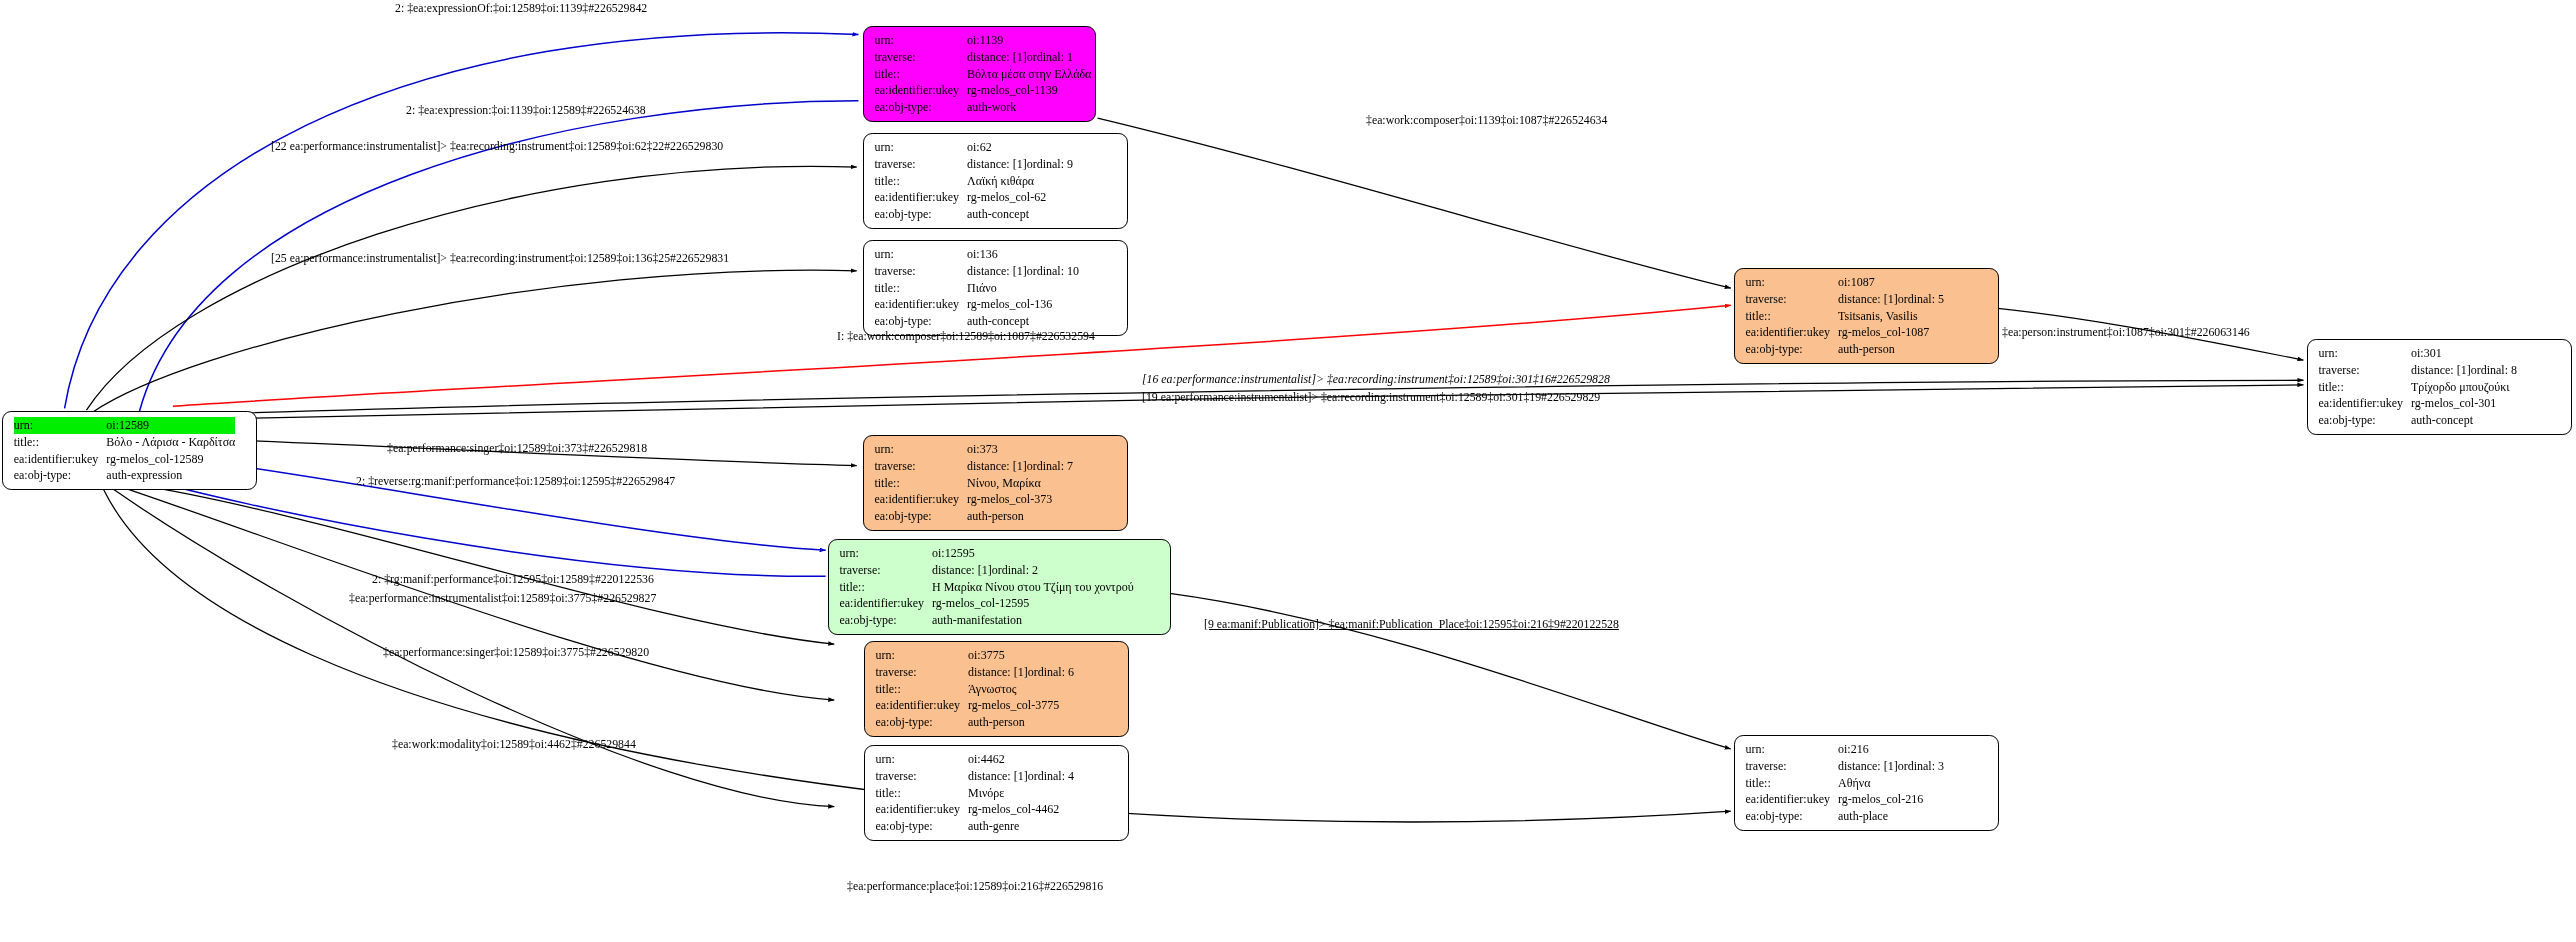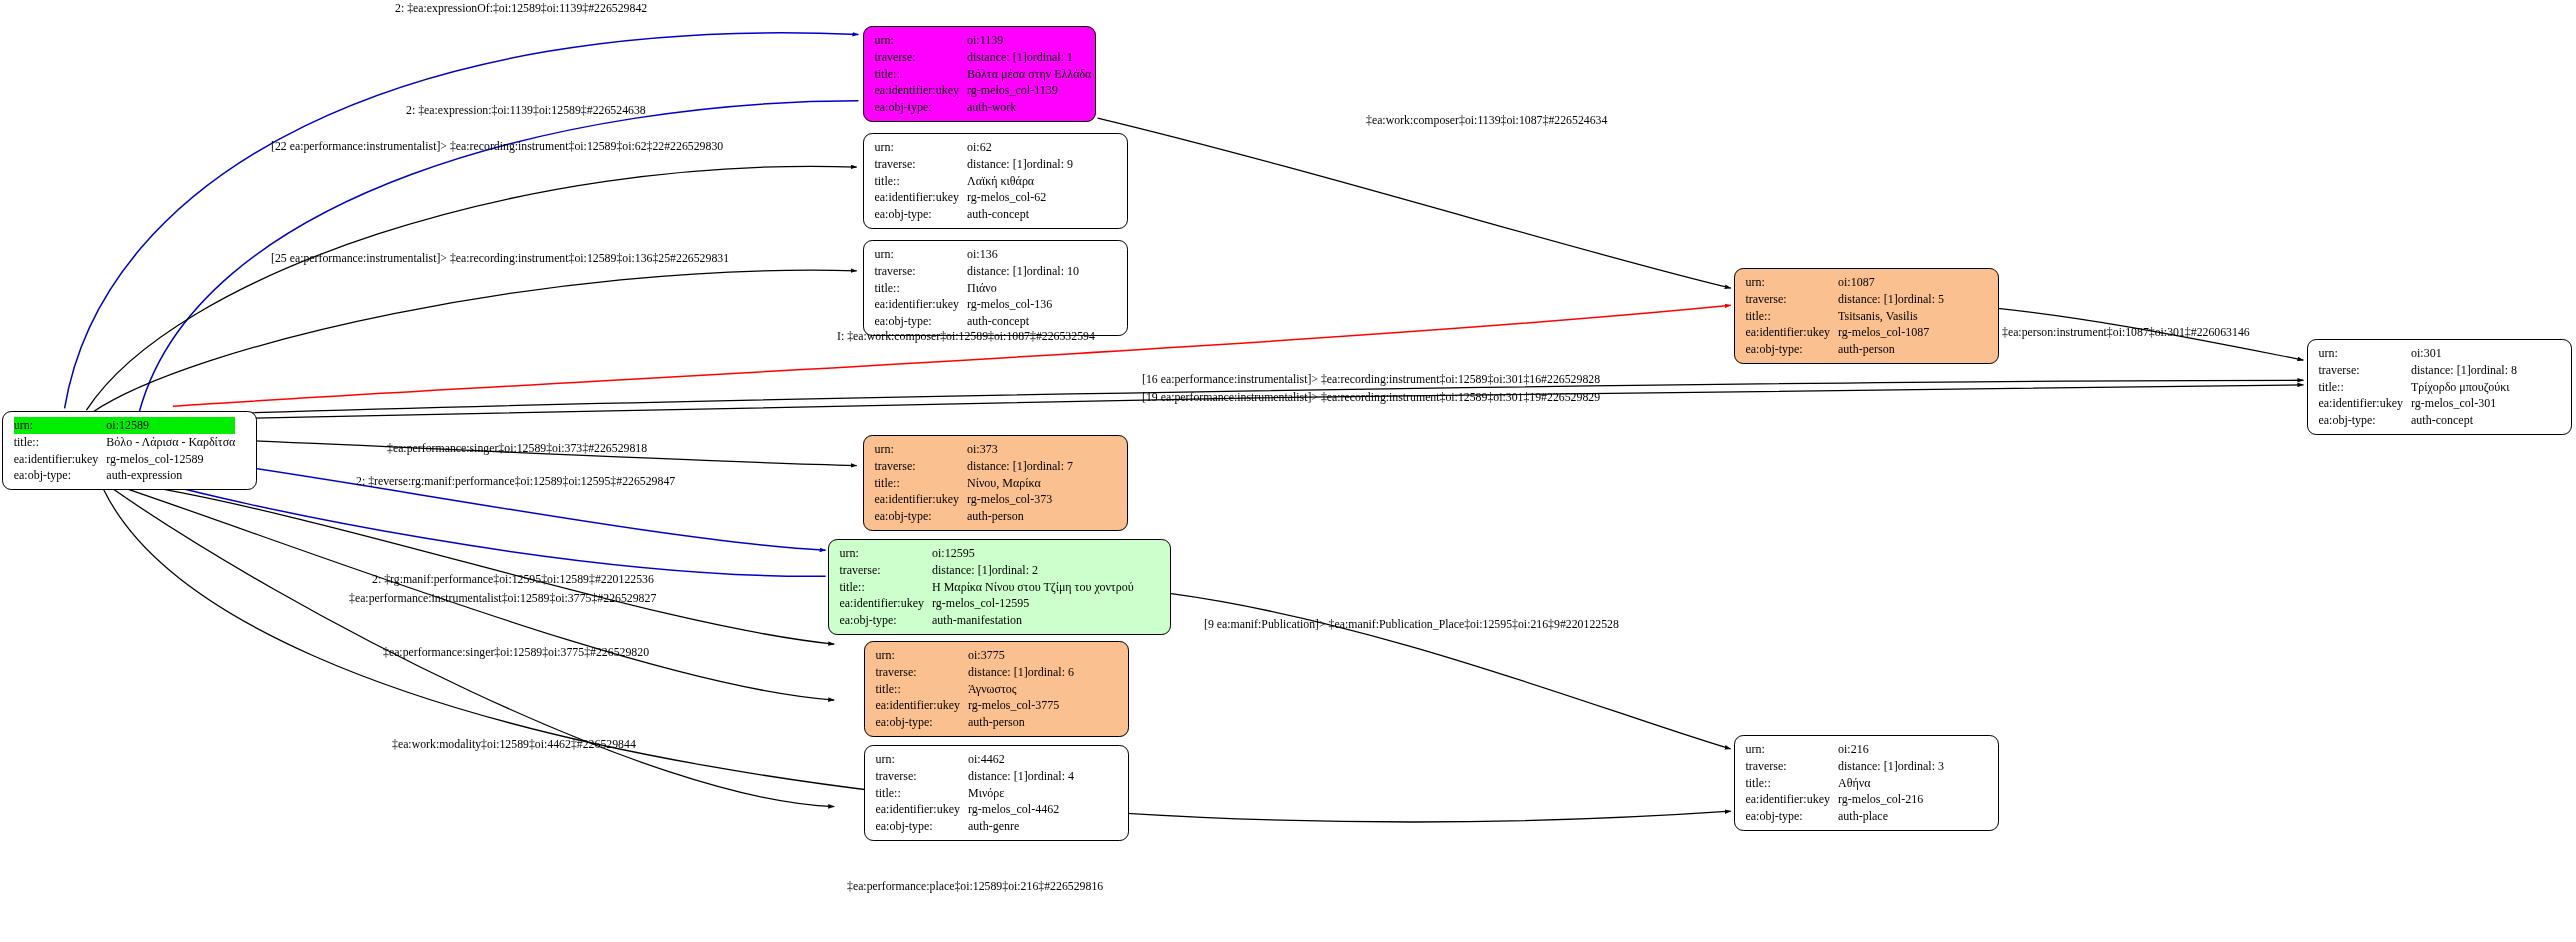--- a/index.html
+++ b/index.html
@@ -365,27 +365,27 @@
       </table>
   </div>
 
   <div class="lbl" style="left:395px;top:1.7px;">2: ‡ea:expressionOf:‡oi:12589‡oi:1139‡#226529842</div>
   <div class="lbl" style="left:406px;top:104px;">2: ‡ea:expression:‡oi:1139‡oi:12589‡#226524638</div>
   <div class="lbl" style="left:271px;top:140px;">[22 ea:performance:instrumentalist]&gt; ‡ea:recording:instrument‡oi:12589‡oi:62‡22#226529830</div>
   <div class="lbl" style="left:271px;top:252px;">[25 ea:performance:instrumentalist]&gt; ‡ea:recording:instrument‡oi:12589‡oi:136‡25#226529831</div>
   <div class="lbl" style="left:1366px;top:114px;">‡ea:work:composer‡oi:1139‡oi:1087‡#226524634</div>
   <div class="lbl" style="left:837px;top:330px;">I: ‡ea:work:composer‡oi:12589‡oi:1087‡#226532594</div>
   <div class="lbl" style="left:2002px;top:326px;">‡ea:person:instrument‡oi:1087‡oi:301‡#226063146</div>
-  <div class="lbl" style="left:1142px;top:373px;">[16 ea:performance:instrumentalist]&gt; ‡ea:recording:instrument‡oi:12589‡oi:301‡16#226529828</div>
+  <div class="lbl" style="left:1142px;top:373px;font-style:italic;">[16 ea:performance:instrumentalist]&gt; ‡ea:recording:instrument‡oi:12589‡oi:301‡16#226529828</div>
   <div class="lbl" style="left:1142px;top:391px;">[19 ea:performance:instrumentalist]&gt; ‡ea:recording:instrument‡oi:12589‡oi:301‡19#226529829</div>
   <div class="lbl" style="left:387px;top:442px;text-align:center;">‡ea:performance:singer‡oi:12589‡oi:373‡#226529818</div>
   <div class="lbl" style="left:356px;top:475px;">2: ‡reverse:rg:manif:performance‡oi:12589‡oi:12595‡#226529847</div>
   <div class="lbl" style="left:372px;top:553px;margin-top:20px;">2: ‡rg:manif:performance‡oi:12595‡oi:12589‡#220122536</div>
   <div class="lbl" style="left:349px;top:592px;">‡ea:performance:instrumentalist‡oi:12589‡oi:3775‡#226529827</div>
   <div class="lbl" style="left:383px;top:646px;">‡ea:performance:singer‡oi:12589‡oi:3775‡#226529820</div>
-  <div class="lbl" style="left:1204px;top:618px;">[9 ea:manif:Publication]&gt; ‡ea:manif:Publication_Place‡oi:12595‡oi:216‡9#220122528</div>
+  <div class="lbl" style="left:1204px;top:618px;text-decoration:underline;">[9 ea:manif:Publication]&gt; ‡ea:manif:Publication_Place‡oi:12595‡oi:216‡9#220122528</div>
   <div class="lbl" style="left:392px;top:738px;">‡ea:work:modality‡oi:12589‡oi:4462‡#226529844</div>
   <div class="lbl" style="left:847px;top:880px;">‡ea:performance:place‡oi:12589‡oi:216‡#226529816</div>
 
   <div class="footer" style="left:1193px;top:918px;margin-top:41px;">root: 12589 nodes count: 11</div>
 
 </div>
 
 
 </body></html>

